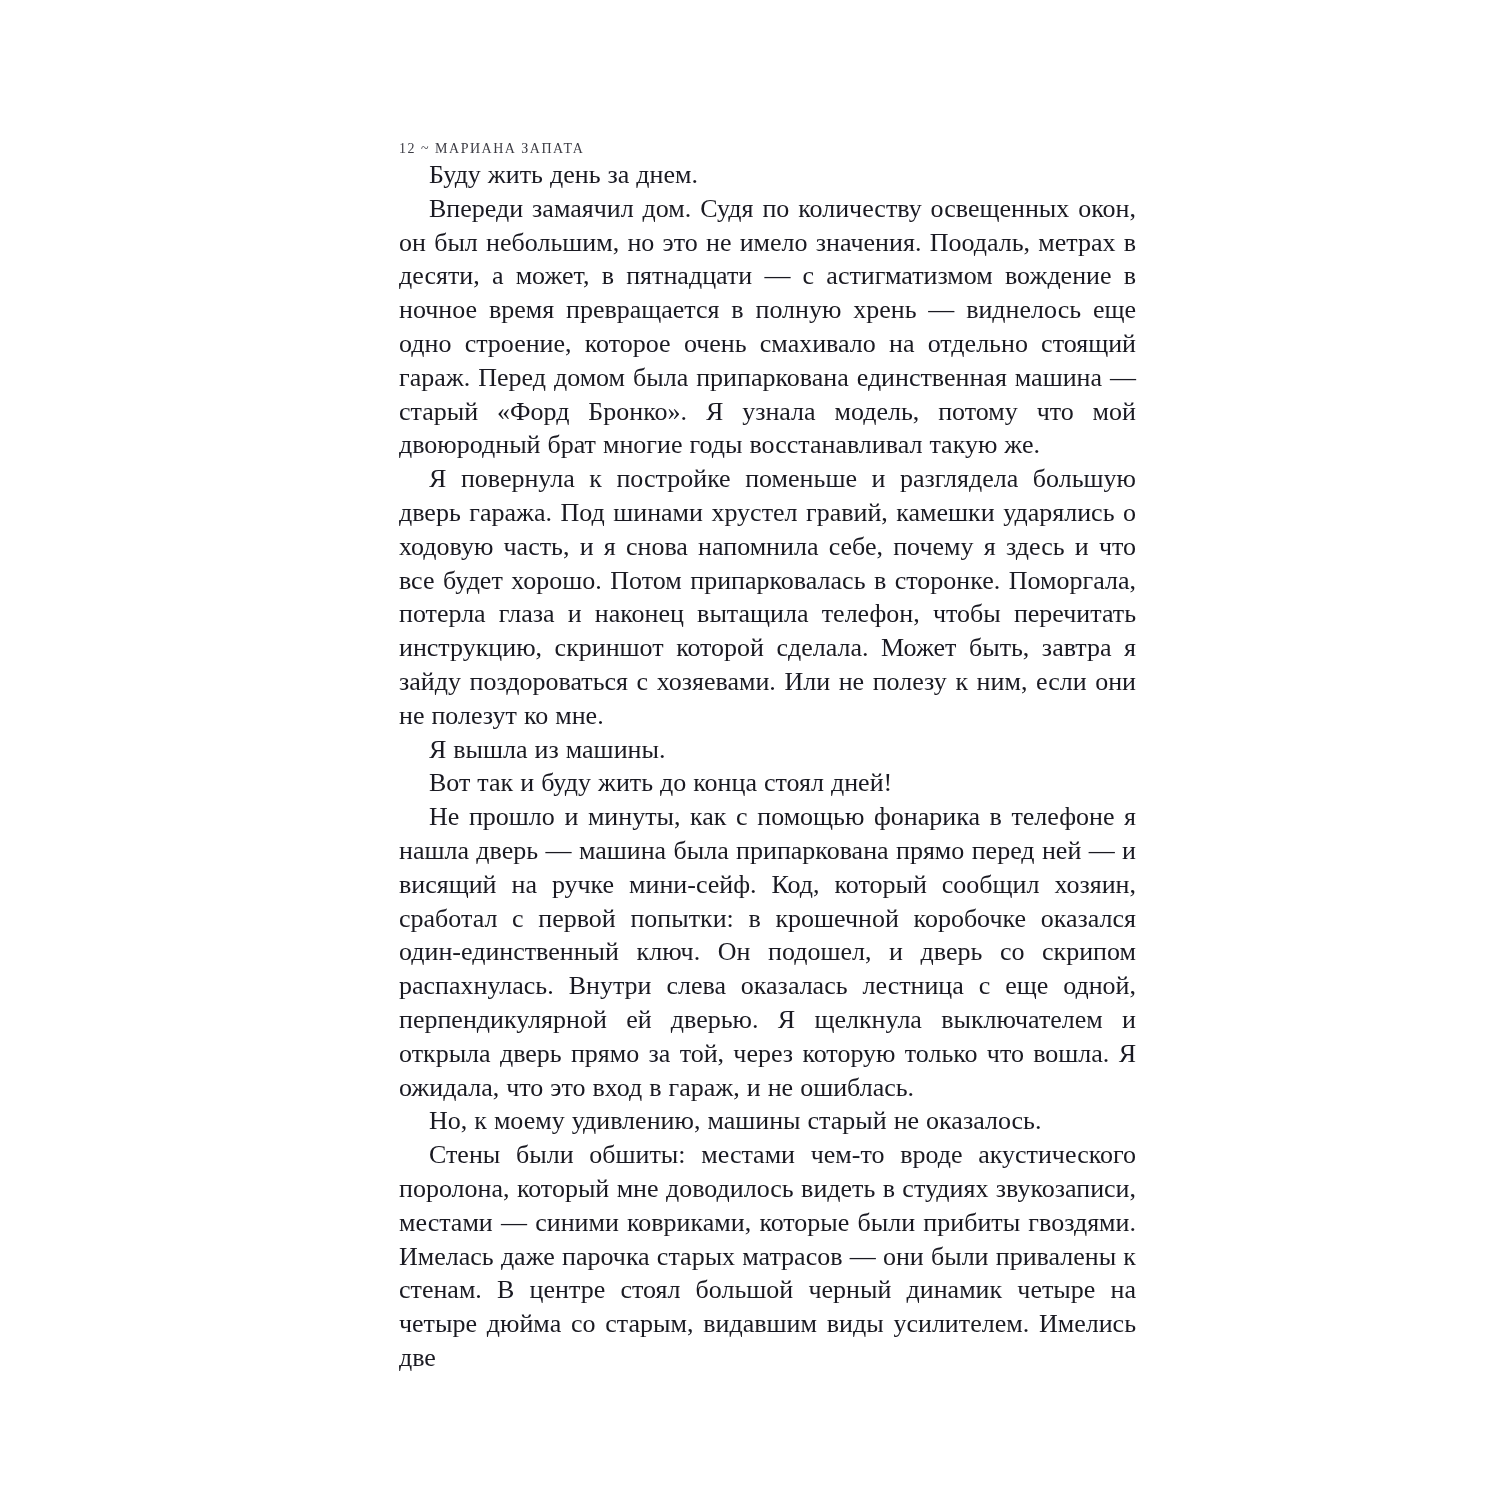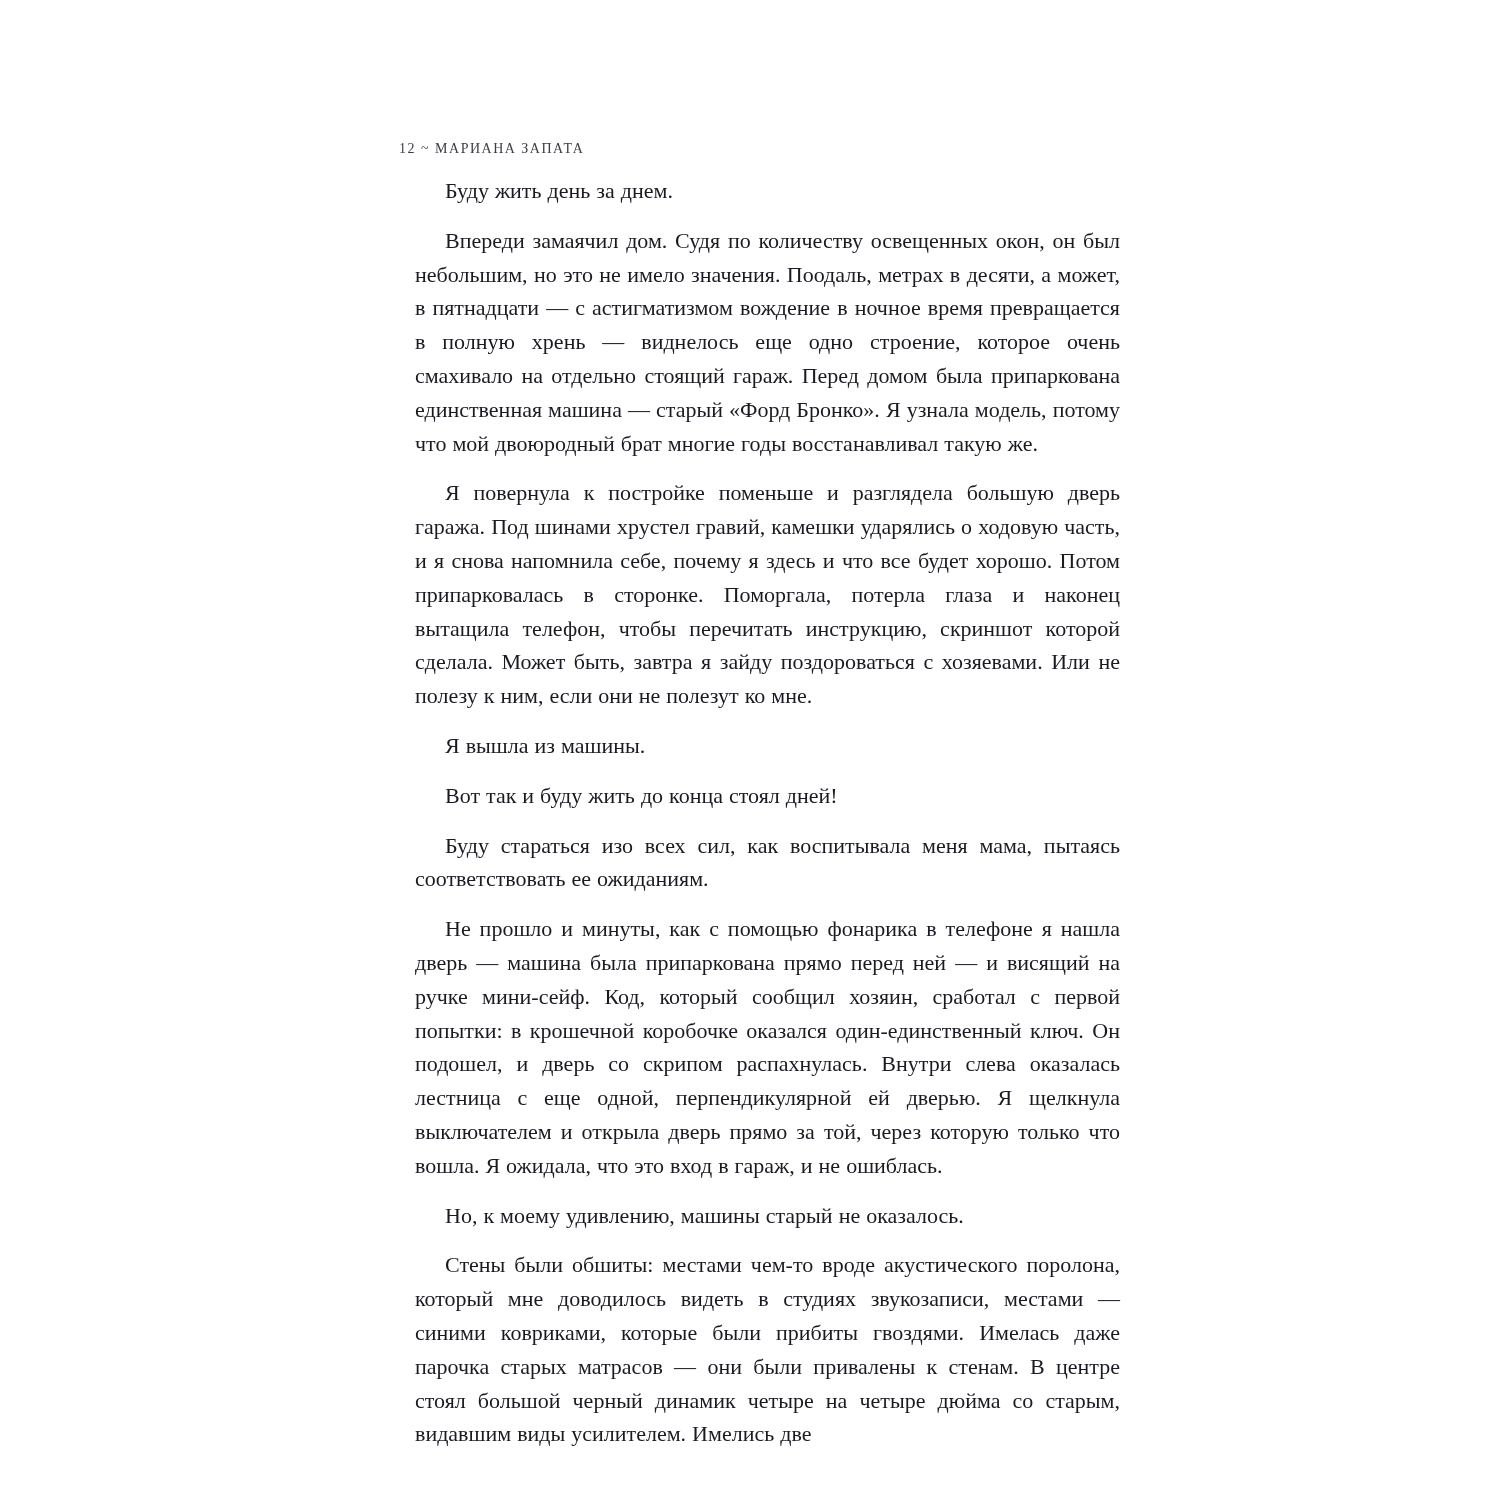--- a/index.html
+++ b/index.html
@@ -29,23 +29,23 @@
     margin-top: 37px;
   }
   .text-block {
     position: absolute;
     left: 399px;
     top: 158px;
     width: 737px;
     color: #1a1a22;
   }
   .text-block p {
-    margin: 16px;
+    margin: 0;
     padding: 0;
-    font-size: 22px;
+    font-size: 26px;
     line-height: 33.8px;
     text-align: justify;
     text-indent: 30px;
     hyphens: auto;
     -webkit-hyphens: auto;
     word-spacing: 0.5px;
   }
 </style>
 </head>
 <body>
@@ -53,19 +53,18 @@
 <div class="page">
 
   <div class="running-head">12 ~ МАРИАНА ЗАПАТА</div>
 
   <div class="text-block" lang="ru">
     <p>Буду жить день за днем.</p>
     <p>Впереди замаячил дом. Судя по количеству освещенных окон, он был небольшим, но это не имело значения. Поодаль, метрах в десяти, а может, в пятнадцати — с астигматизмом вождение в ночное время превращается в полную хрень — виднелось еще одно строение, которое очень смахивало на отдельно стоящий гараж. Перед домом была припаркована единственная машина — старый «Форд Бронко». Я узнала модель, потому что мой двоюродный брат многие годы восстанавливал такую же.</p>
     <p>Я повернула к постройке поменьше и разглядела большую дверь гаража. Под шинами хрустел гравий, камешки ударялись о ходовую часть, и я снова напомнила себе, почему я здесь и что все будет хорошо. Потом припарковалась в сторонке. Поморгала, потерла глаза и наконец вытащила телефон, чтобы перечитать инструкцию, скриншот которой сделала. Может быть, завтра я зайду поздороваться с хозяевами. Или не полезу к ним, если они не полезут ко мне.</p>
     <p>Я вышла из машины.</p>
     <p>Вот так и буду жить до конца стоял дней!</p>
-    <p>Буду стараться изо всех сил, как воспитывала меня мама, пытаясь соответствовать ее ожиданиям.</p>
     <p>Не прошло и минуты, как с помощью фонарика в телефоне я нашла дверь — машина была припаркована прямо перед ней — и висящий на ручке мини-сейф. Код, который сообщил хозяин, сработал с первой попытки: в крошечной коробочке оказался один-единственный ключ. Он подошел, и дверь со скрипом распахнулась. Внутри слева оказалась лестница с еще одной, перпендикулярной ей дверью. Я щелкнула выключателем и открыла дверь прямо за той, через которую только что вошла. Я ожидала, что это вход в гараж, и не ошиблась.</p>
     <p>Но, к моему удивлению, машины старый не оказалось.</p>
     <p>Стены были обшиты: местами чем-то вроде акустического поролона, который мне доводилось видеть в студиях звукозаписи, местами — синими ковриками, которые были прибиты гвоздями. Имелась даже парочка старых матрасов — они были привалены к стенам. В центре стоял большой черный динамик четыре на четыре дюйма со старым, видавшим виды усилителем. Имелись две</p>
   </div>
 
 </div>
 
 </body></html>

